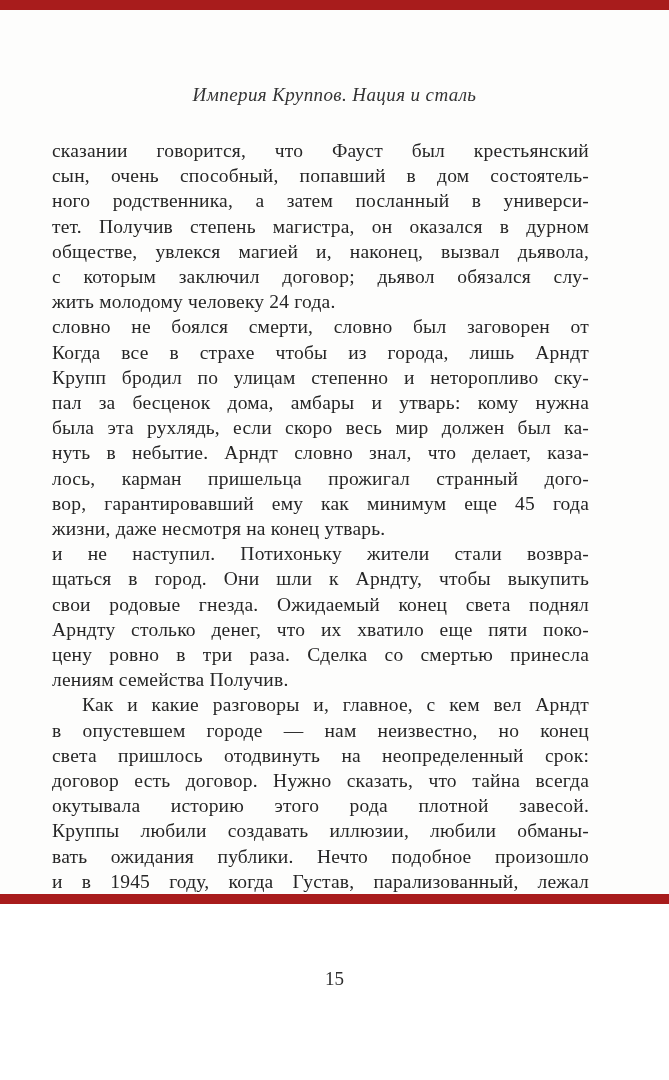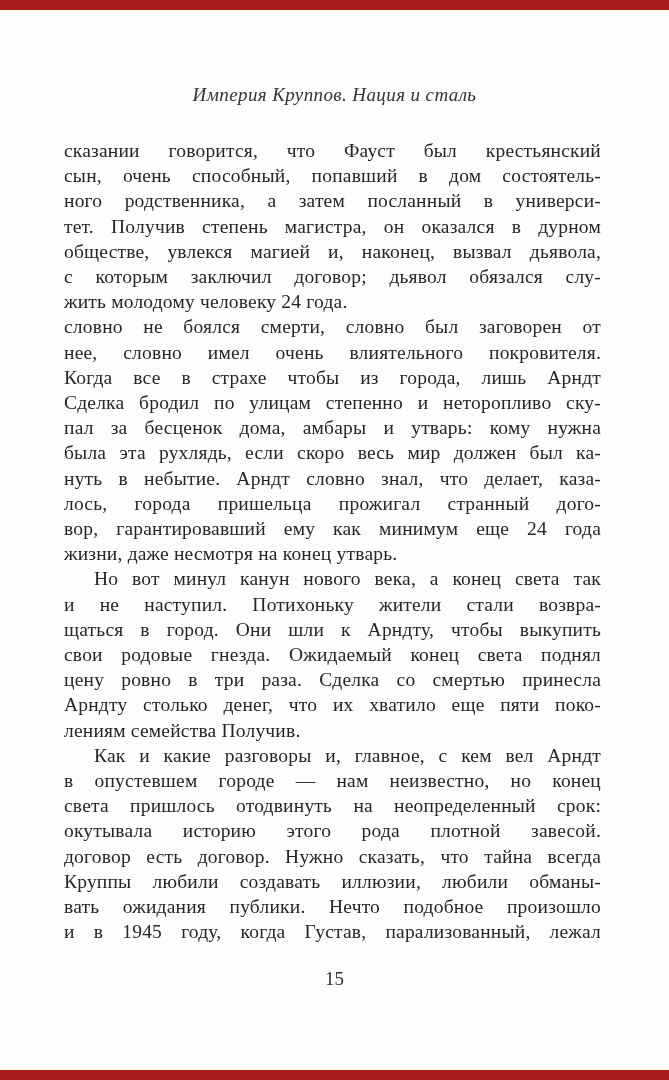--- a/index.html
+++ b/index.html
@@ -8,21 +8,21 @@
   }
   body {
     width: 669px;
     height: 1080px;
     overflow: hidden;
     font-family: "Liberation Serif", "DejaVu Serif", serif;
   }
   .page {
     position: relative;
     width: 669px;
-    height: 1080px;
+    height: 904px;
     background: #fdfdfc;
     color: #2a2a2a;
   }
   .edge-bar {
     position: absolute;
     left: 0;
     width: 669px;
     height: 10px;
   }
   .edge-bar.top { top: 0; }
@@ -34,21 +34,21 @@
     width: 537px;
     text-align: center;
     font-style: italic;
     font-size: 19px;
     letter-spacing: 0.4px;
     color: #333;
   }
   .textblock {
     position: absolute;
     top: 138px;
-    left: 64px;
+    left: 52px;
     width: 537px;
     font-size: 19.5px;
     line-height: 25.2px;
     color: #262626;
   }
   .line {
     text-align: justify;
     text-align-last: justify;
     white-space: normal;
     letter-spacing: 0.2px;
@@ -77,41 +77,39 @@
   <div class="textblock">
 
   <div class="line">сказании говорится, что Фауст был крестьянский</div>
       <div class="line">сын, очень способный, попавший в дом состоятель-</div>
       <div class="line">ного родственника, а затем посланный в универси-</div>
       <div class="line">тет. Получив степень магистра, он оказался в дурном</div>
       <div class="line">обществе, увлекся магией и, наконец, вызвал дьявола,</div>
       <div class="line">с которым заключил договор; дьявол обязался слу-</div>
       <div class="line end">жить молодому человеку 24 года.</div>
       <div class="line">словно не боялся смерти, словно был заговорен от</div>
-      <div class="line">нее, словно имел очень влиятельного покровителя.</div>
       <div class="line">Когда все в страхе чтобы из города, лишь Арндт</div>
-      <div class="line">Сделка бродил по улицам степенно и неторопливо ску-</div>
+      <div class="line">Крупп бродил по улицам степенно и неторопливо ску-</div>
       <div class="line">пал за бесценок дома, амбары и утварь: кому нужна</div>
       <div class="line">была эта рухлядь, если скоро весь мир должен был ка-</div>
       <div class="line">нуть в небытие. Арндт словно знал, что делает, каза-</div>
-      <div class="line">лось, города пришельца прожигал странный дого-</div>
-      <div class="line">вор, гарантировавший ему как минимум еще 24 года</div>
+      <div class="line">лось, карман пришельца прожигал странный дого-</div>
+      <div class="line">вор, гарантировавший ему как минимум еще 45 года</div>
       <div class="line end">жизни, даже несмотря на конец утварь.</div>
-      <div class="line indent">Но вот минул канун нового века, а конец света так</div>
       <div class="line">и не наступил. Потихоньку жители стали возвра-</div>
       <div class="line">щаться в город. Они шли к Арндту, чтобы выкупить</div>
       <div class="line">свои родовые гнезда. Ожидаемый конец света поднял</div>
+      <div class="line">Арндту столько денег, что их хватило еще пяти поко-</div>
       <div class="line">цену ровно в три раза. Сделка со смертью принесла</div>
-      <div class="line">Арндту столько денег, что их хватило еще пяти поко-</div>
       <div class="line end">лениям семейства Получив.</div>
       <div class="line indent">Как и какие разговоры и, главное, с кем вел Арндт</div>
       <div class="line">в опустевшем городе — нам неизвестно, но конец</div>
       <div class="line">света пришлось отодвинуть на неопределенный срок:</div>
+      <div class="line">договор есть договор. Нужно сказать, что тайна всегда</div>
       <div class="line">окутывала историю этого рода плотной завесой.</div>
-      <div class="line">договор есть договор. Нужно сказать, что тайна всегда</div>
       <div class="line">Круппы любили создавать иллюзии, любили обманы-</div>
       <div class="line">вать ожидания публики. Нечто подобное произошло</div>
       <div class="line">и в 1945 году, когда Густав, парализованный, лежал</div>
     </div>
 
   <div class="page-number">15</div>
 
   <div class="edge-bar bottom" style="background: rgb(168, 28, 28);"></div>
 
 </div>

